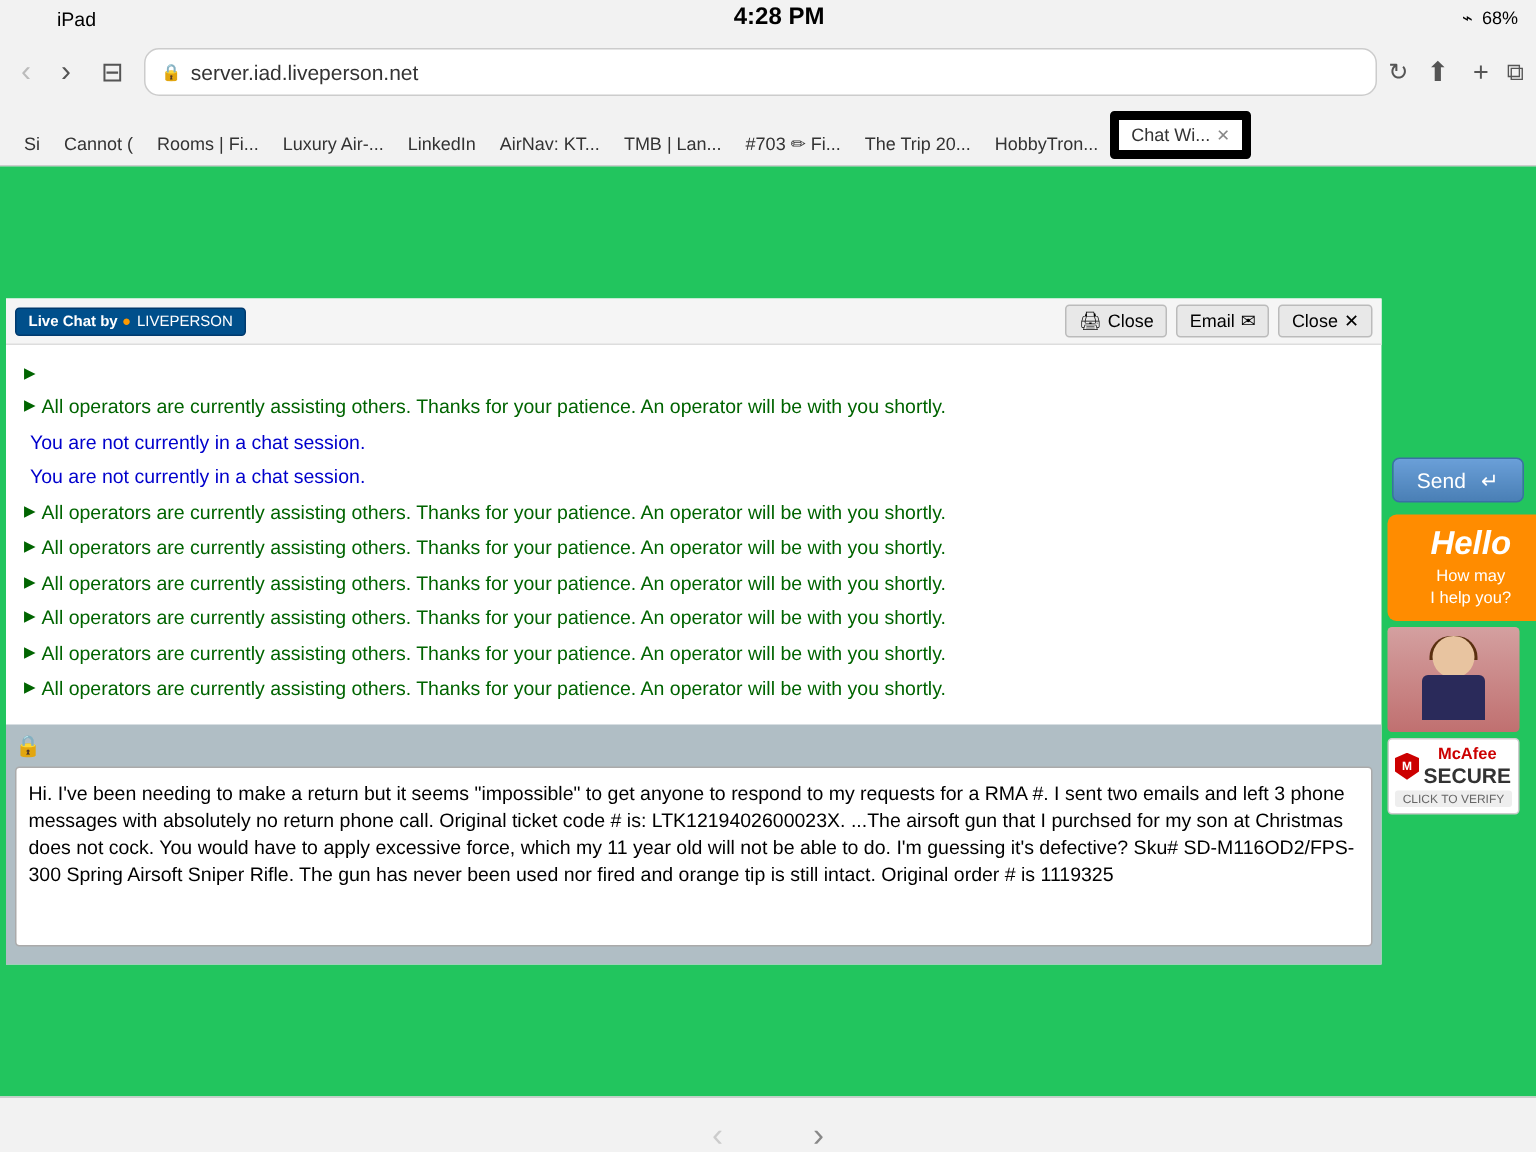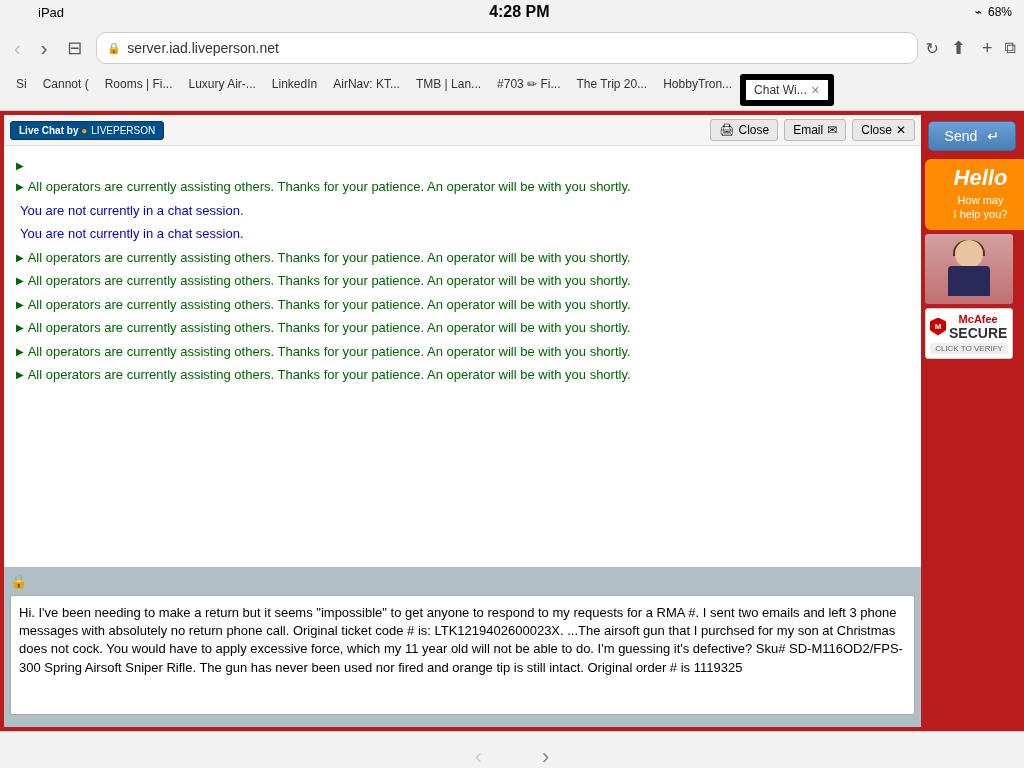--- a/index.html
+++ b/index.html
@@ -56,21 +56,21 @@
     }
     .address-lock { font-size: 11px; color: #555; }
     .address-text { font-size: 14px; color: #333; flex: 1; }
     .reload-btn { font-size: 16px; color: #555; background: none; border: none; cursor: pointer; }
     .action-btn { font-size: 18px; color: #555; background: none; border: none; cursor: pointer; padding: 4px; }
     .tabs-btn { font-size: 16px; color: #555; background: none; border: none; cursor: pointer; }
 
     
     .bookmark-tabs {
       display: flex;
-      align-items: flex-start;
+      align-items: flex-end;
       padding: 2px 8px 4px;
       gap: 0;
       overflow: hidden;
       font-size: 12px;
     }
     .bookmark-tab {
       padding: 3px 8px;
       color: #333;
       white-space: nowrap;
       cursor: pointer;
@@ -313,23 +313,24 @@
 
     .main-area {
       display: flex;
       flex-direction: column;
       height: calc(768px - 24px - 48px - 26px);
     }
 
     .content-row {
       display: flex;
       flex: 1;
-      background: #b91c1c;
+      background: #22c55e;
       padding: 4px;
       gap: 4px;
+      align-items: center;
     }
 
     .chat-main {
       flex: 1;
       background: white;
       display: flex;
       flex-direction: column;
     }
 
     .right-sidebar {

